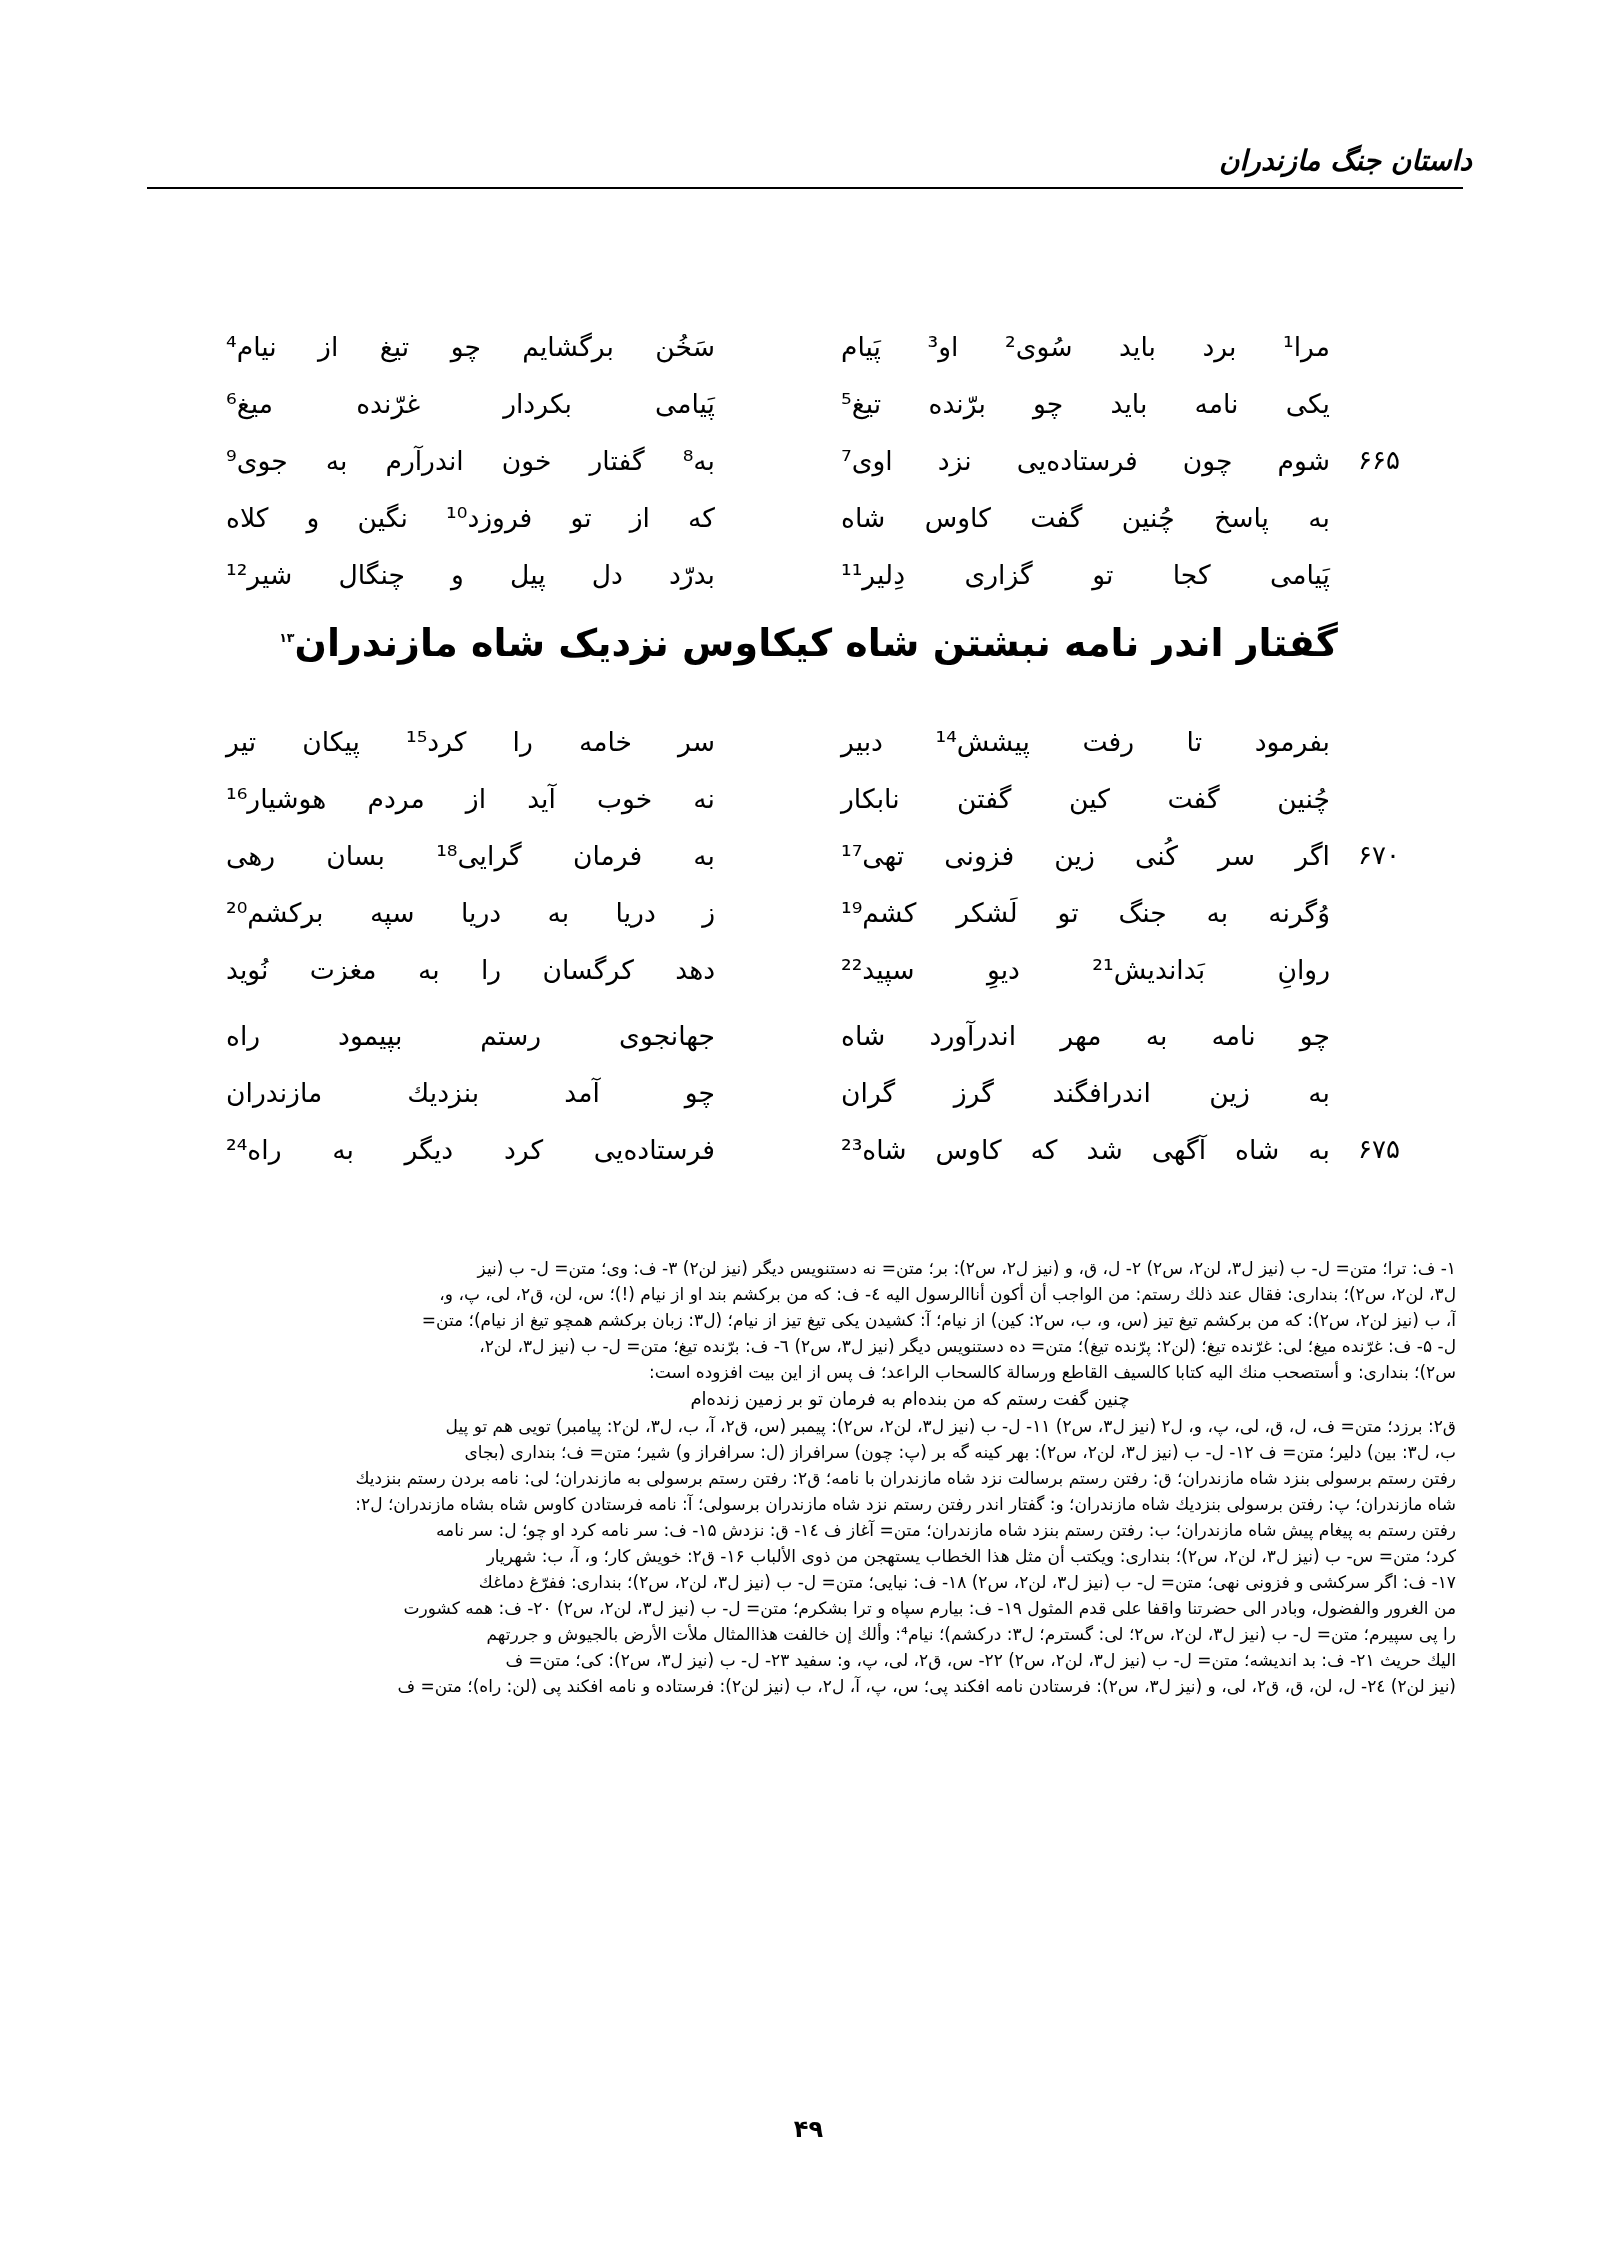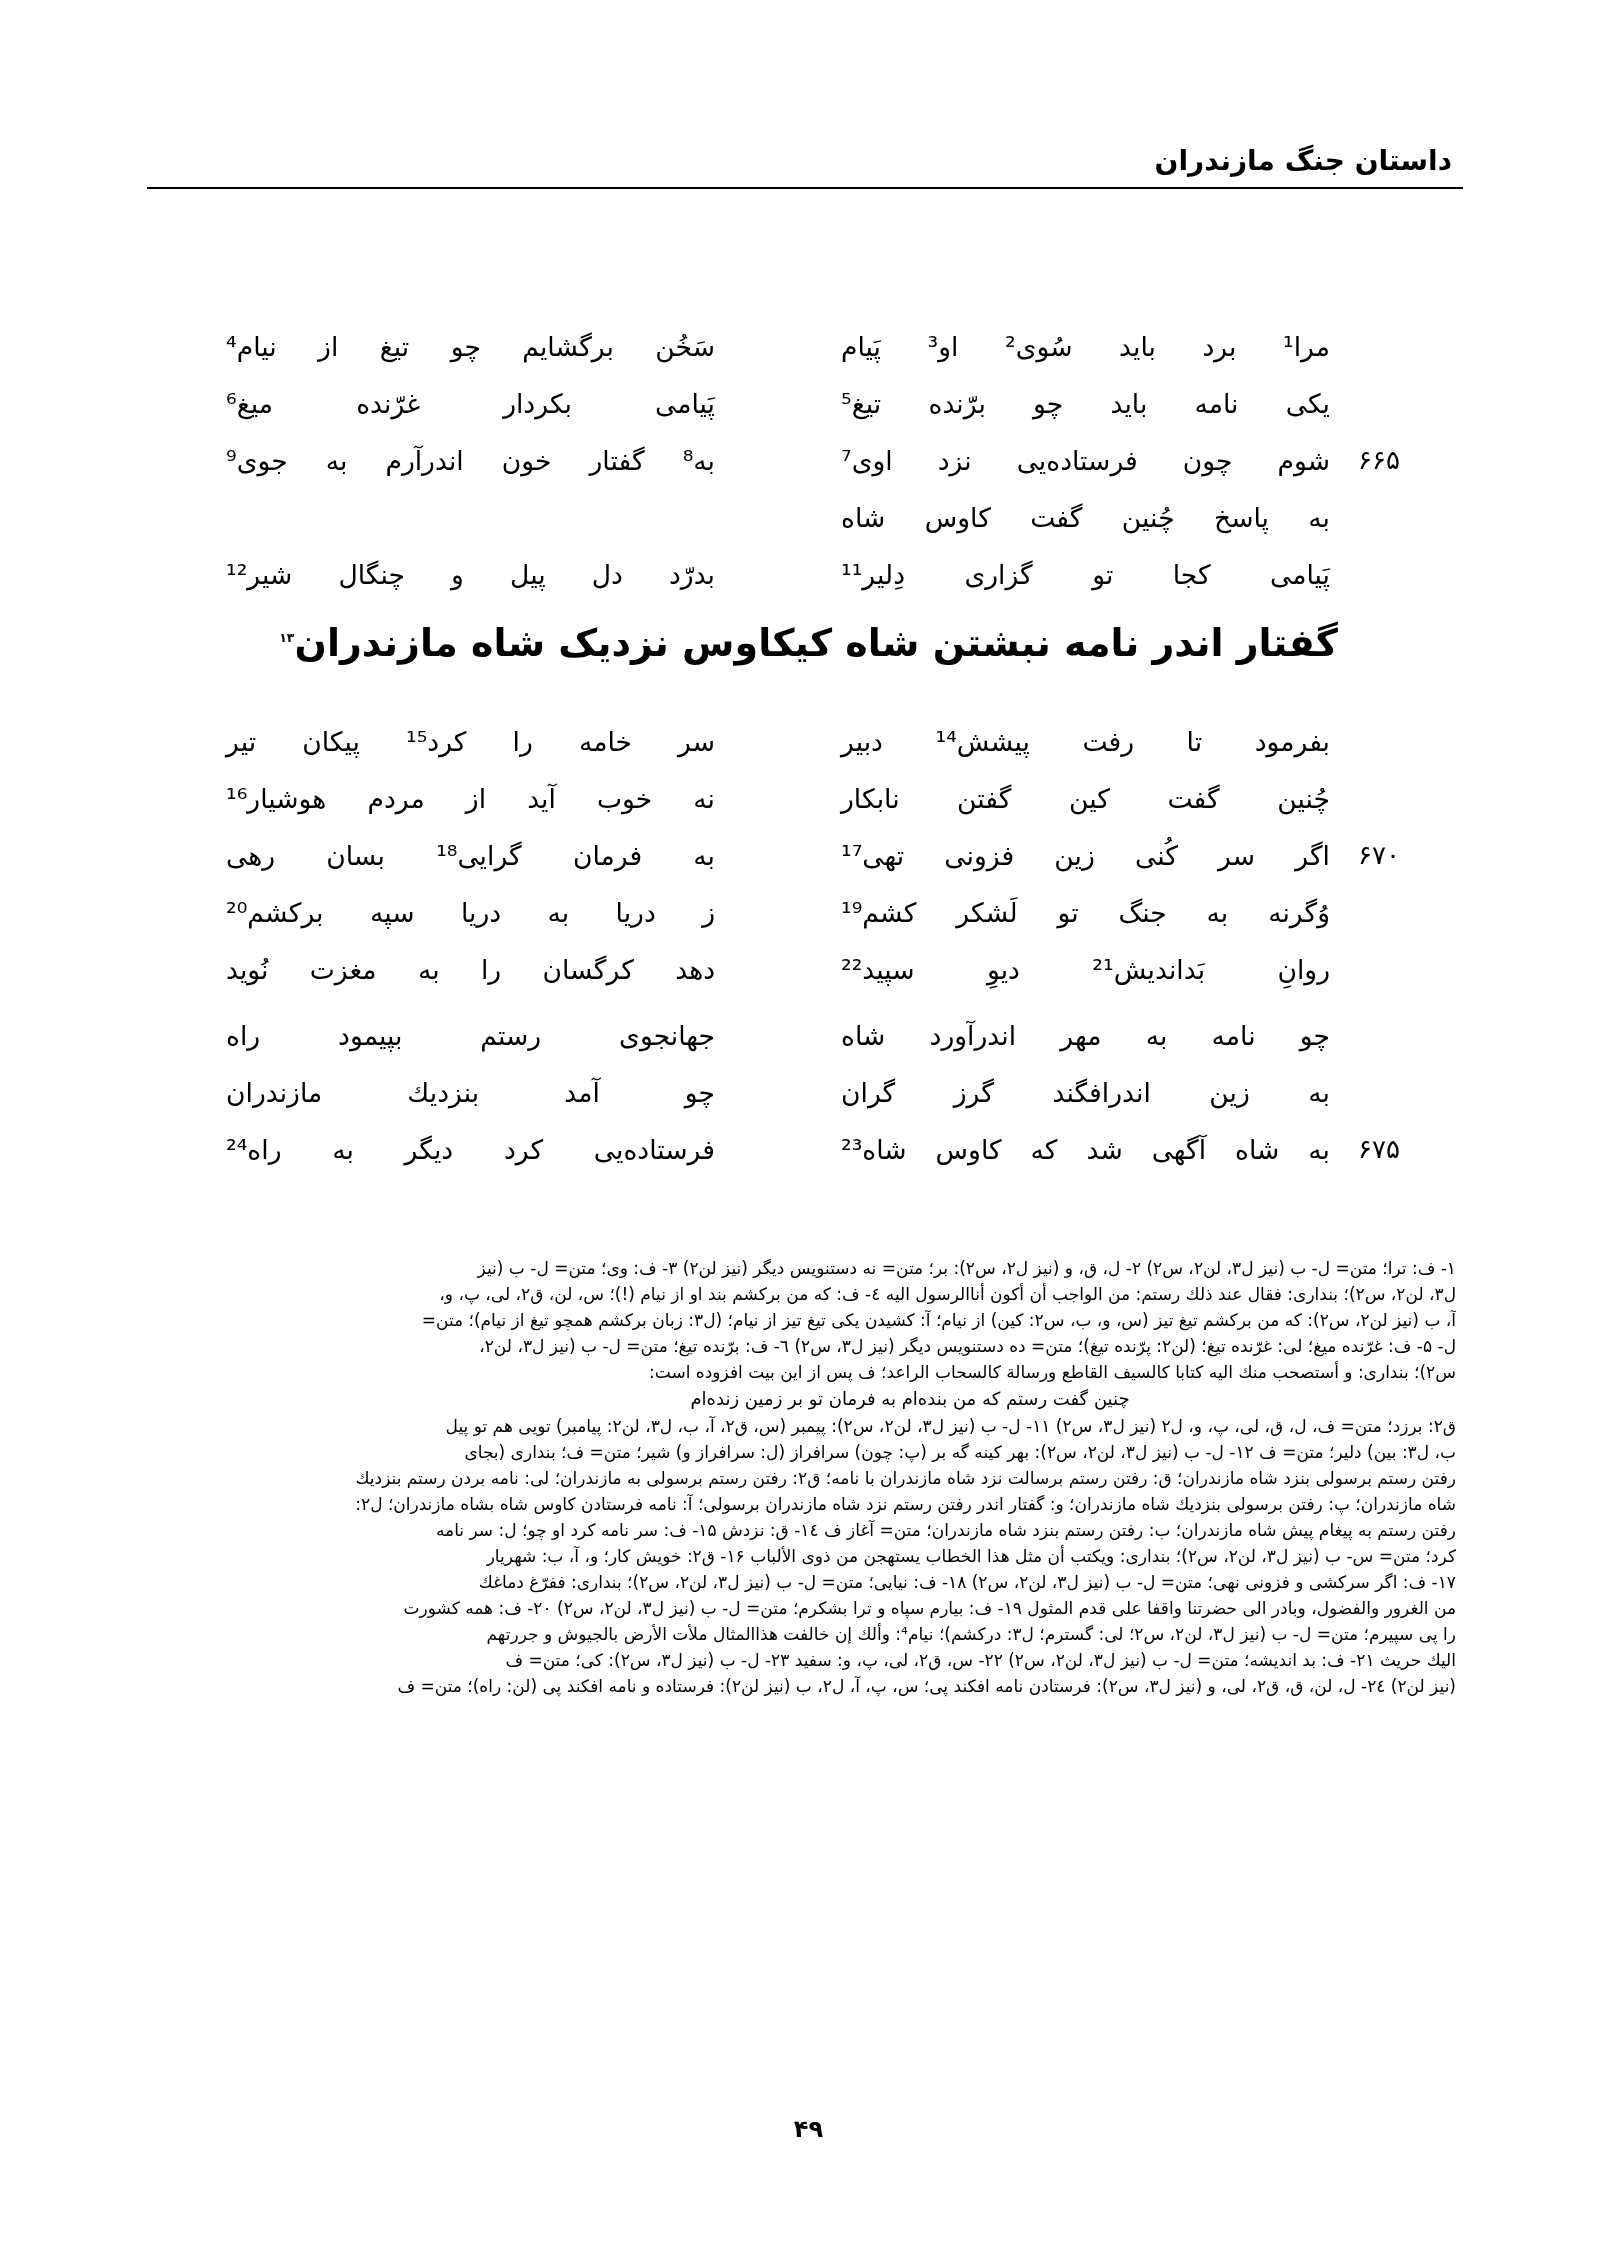--- a/index.html
+++ b/index.html
@@ -4,22 +4,23 @@
 <style>
   html, body { margin: 0; padding: 0; background: #ffffff; }
   body {
     width: 1617px; height: 2261px; position: relative; overflow: hidden;
     font-family: "DejaVu Sans", sans-serif; color: #000;
   }
   .page { position: absolute; inset: 0; }
 
   
   .running-header {
-    position: absolute; top: 140px; right: 165px; left: 140px;
+    position: absolute; top: 140px; right: 145px; left: 140px;
     height: 56px;
+    font-style: italic;
   }
   .running-title {
     position: absolute; right: 0; top: 0;
     font-family: "DejaVu Sans", sans-serif; font-weight: bold;
     font-size: 28px; line-height: 42px;
   }
   .header-rule {
     position: absolute; top: 187px; left: 147px; right: 154px;
     height: 2.1px; background: #000;
   }
@@ -93,20 +94,21 @@
       <span class="hemistich-left">پَیامی بکردار غرّنده میغ⁶</span>
     </div>
     <div class="verse-row">
       <span class="verse-num">۶۶۵</span>
       <span class="hemistich-right">شوم چون فرستاده‌یی نزد اوی⁷</span>
       <span class="hemistich-left">به⁸ گفتار خون اندرآرم به جوی⁹</span>
     </div>
     <div class="verse-row">
       <span class="verse-num"></span>
       <span class="hemistich-right">به پاسخ چُنین گفت کاوس شاه</span>
+      <span class="hemistich-left">که از تو فروزد¹⁰ نگین و کلاه</span>
     </div>
     <div class="verse-row">
       <span class="verse-num"></span>
       <span class="hemistich-right">پَیامی کجا تو گزاری دِلیر¹¹</span>
       <span class="hemistich-left">بدرّد دل پیل و چنگال شیر¹²</span>
     </div>
   </div>
 
   <div class="section-heading">
     <span>گفتار اندر نامه نبشتن شاه کیکاوس نزدیک شاه مازندران</span><sup class="fn">۱۳</sup>

